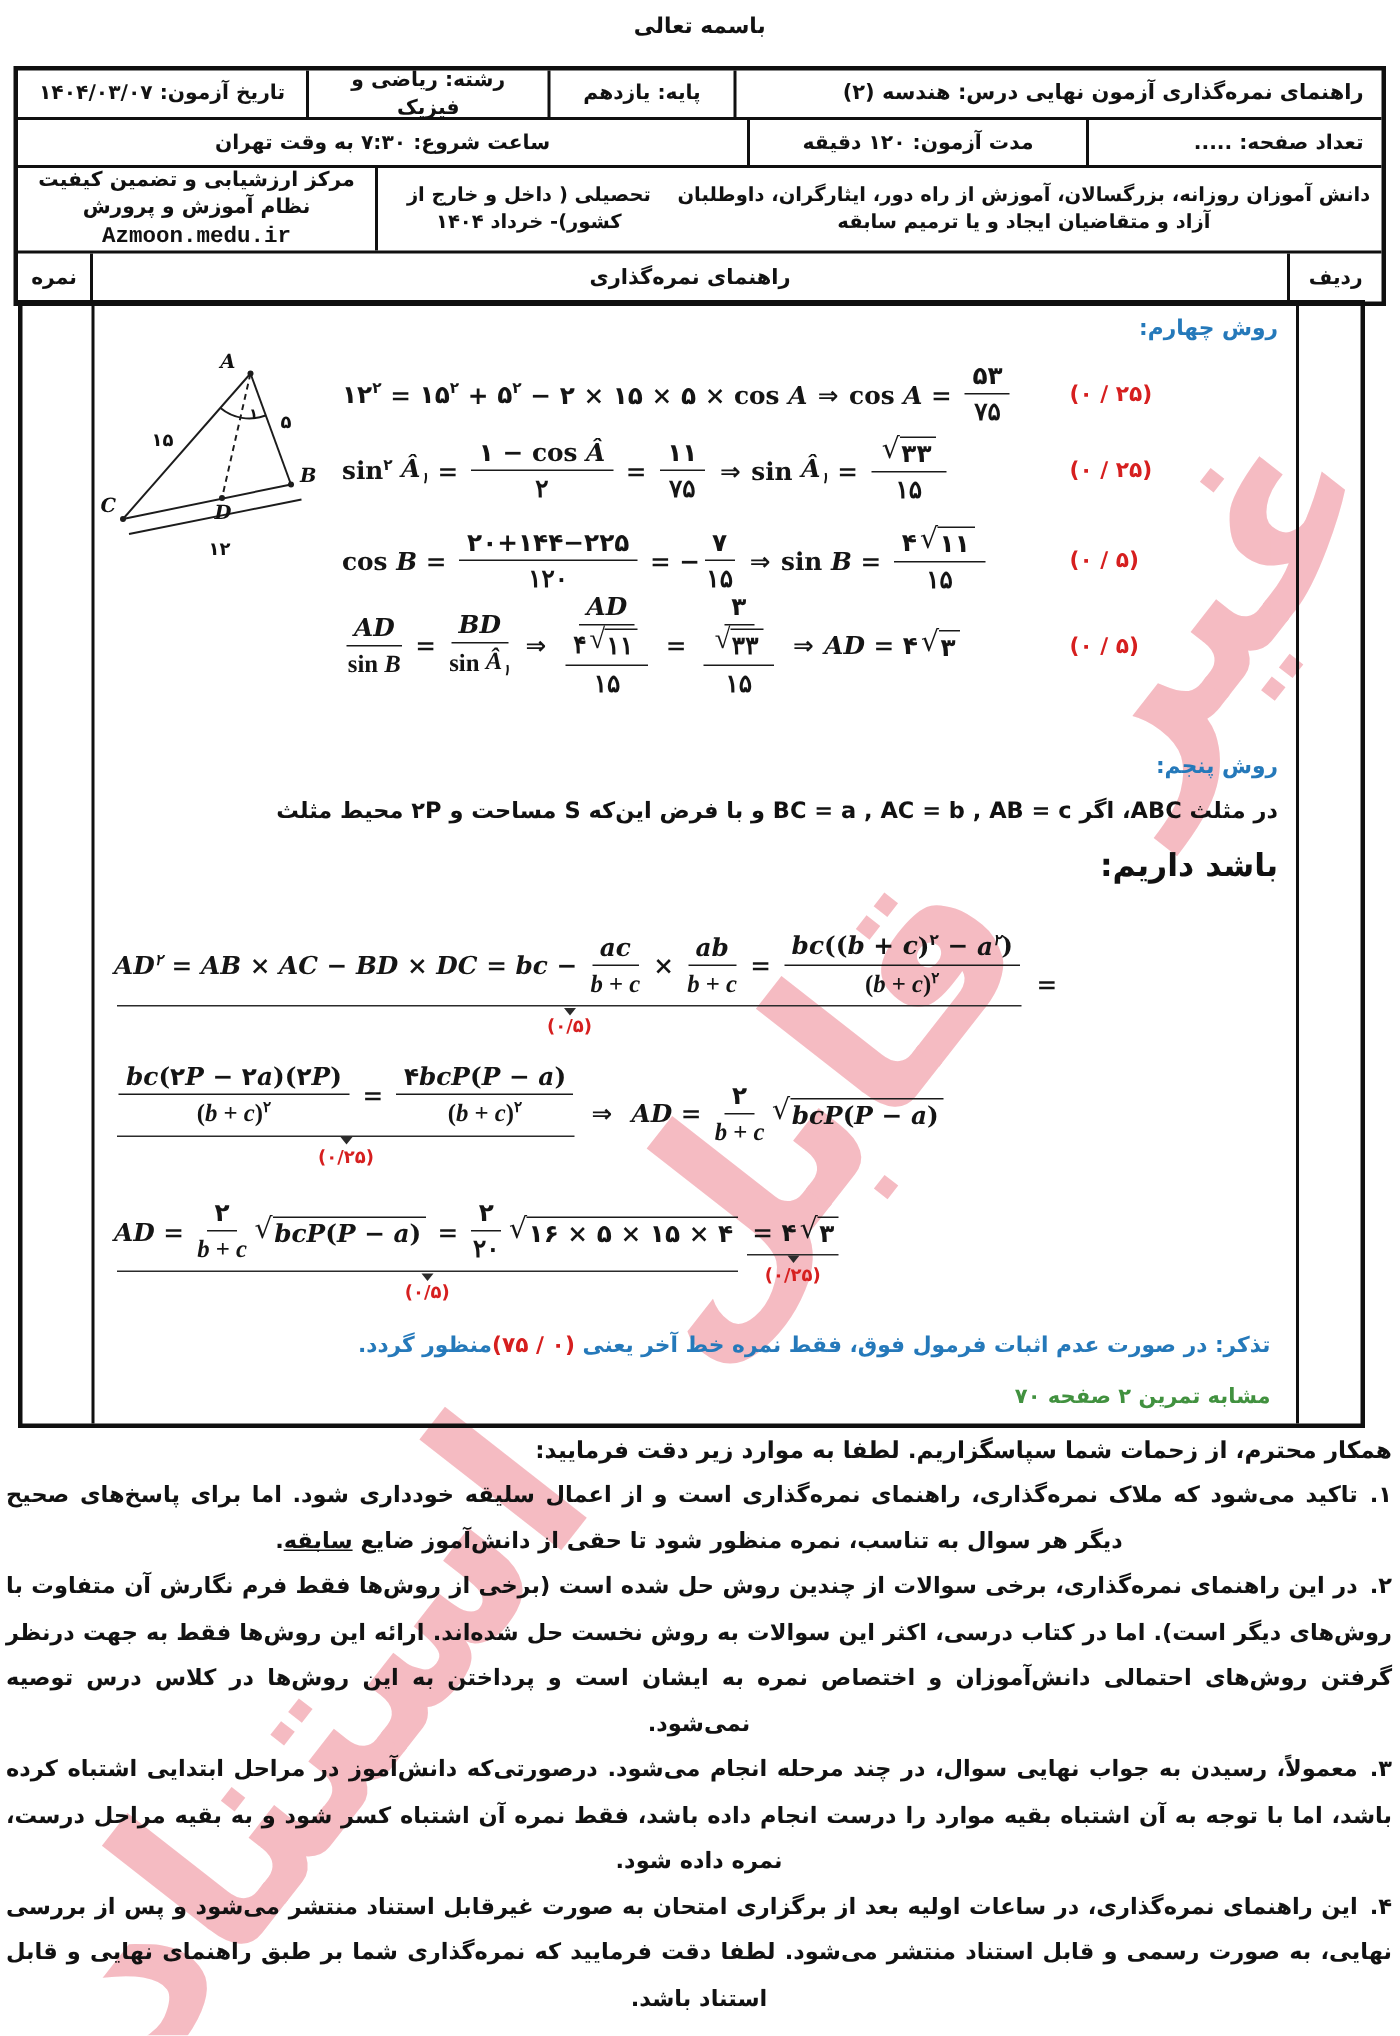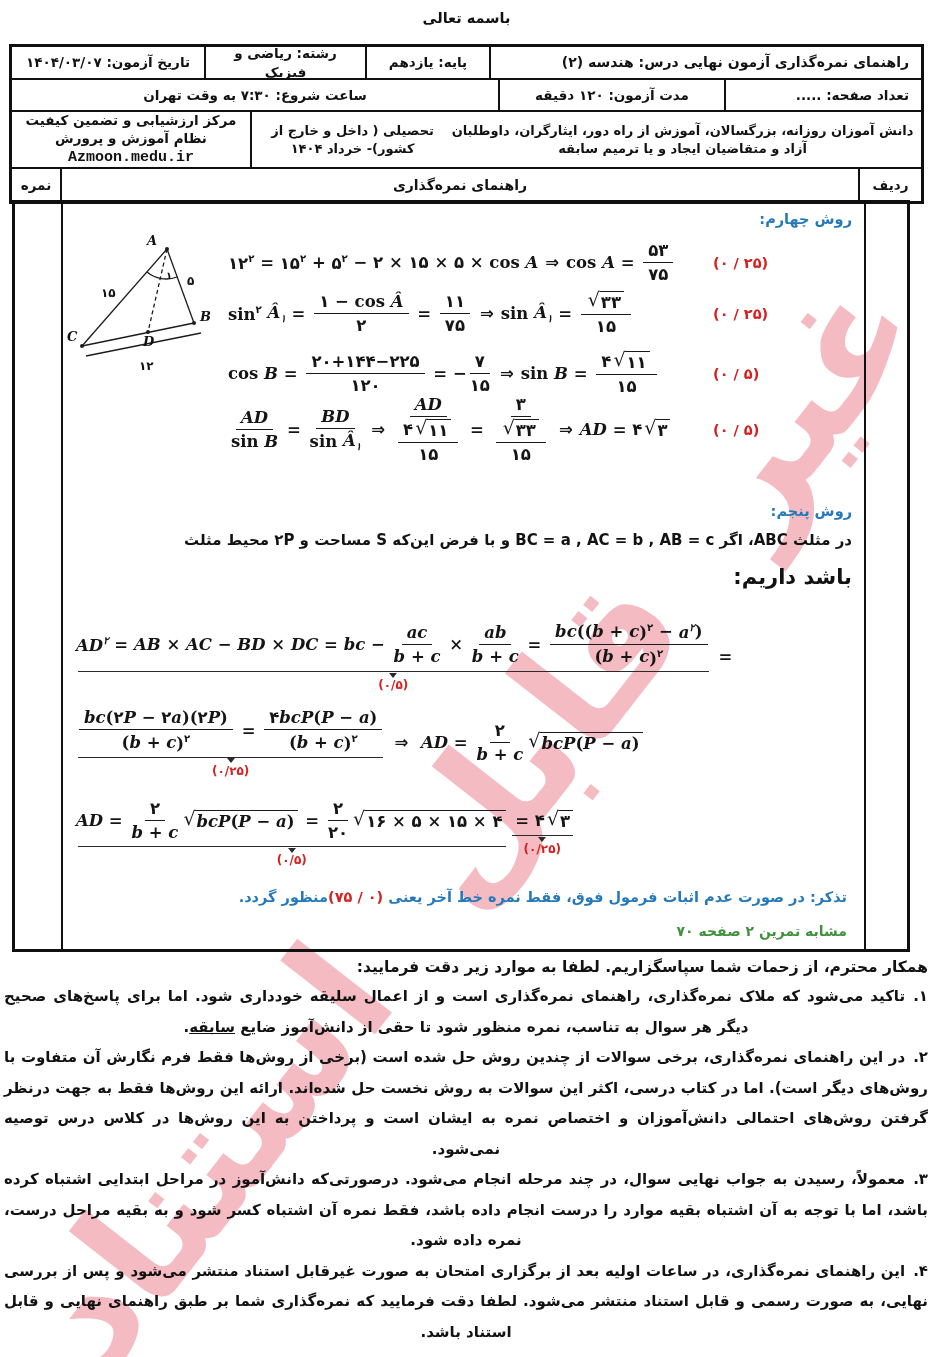--- a/index.html
+++ b/index.html
@@ -75,21 +75,21 @@
   .seg{display:flex; flex-direction:column; align-items:center; margin:0 1px;}
   .seg-line{display:flex; align-items:center; white-space:pre;}
   .mt{white-space:pre;}
   .mv{font-style:italic; white-space:pre;}
   .marr{font-family:"DejaVu Sans",sans-serif; padding:0 7px; white-space:pre;}
   .msup{font-size:0.62em;}
   .msub{font-size:0.62em;}
   .frac{display:inline-flex; flex-direction:column; align-items:center; margin:0 3px;}
   .num{display:inline-flex; align-items:center; justify-content:center;
     border-bottom:1.6px solid #1a1a1a; padding:0 5px 2px;}
-  .den{display:inline-flex; align-items:center; justify-content:center; padding-top:2px;}
+  .den{display:inline-flex; align-items:center; justify-content:center; padding-top:2px;font-family:Liberation Serif, serif;}
   .rad{display:inline-flex; align-items:stretch; margin:0 2px;}
   .rsign{align-self:flex-start; font-size:1.15em; line-height:1; transform:translateY(-1px); font-weight:400;}
   .rbody{border-top:1.6px solid #1a1a1a; padding:1px 3px 0 1px; display:inline-flex; align-items:center;}
   .ubrace{position:relative; align-self:stretch; height:9px; margin-top:2px;}
   .ubrace::before{content:""; position:absolute; left:2px; right:2px; top:2px; border-top:1.6px solid #2b2b2b;}
   .ubrace::after{content:""; position:absolute; left:50%; margin-left:-4px; top:3.5px;
     border-left:4px solid transparent; border-right:4px solid transparent; border-top:5px solid #2b2b2b;}
   .blabel{color:var(--red); font-size:12px; font-weight:700; font-family:"DejaVu Sans",sans-serif; direction:ltr; white-space:pre;}
   
   .tazakor{position:absolute; right:60px; top:686px; font-size:14.5px; font-weight:700; color:var(--blue);}

